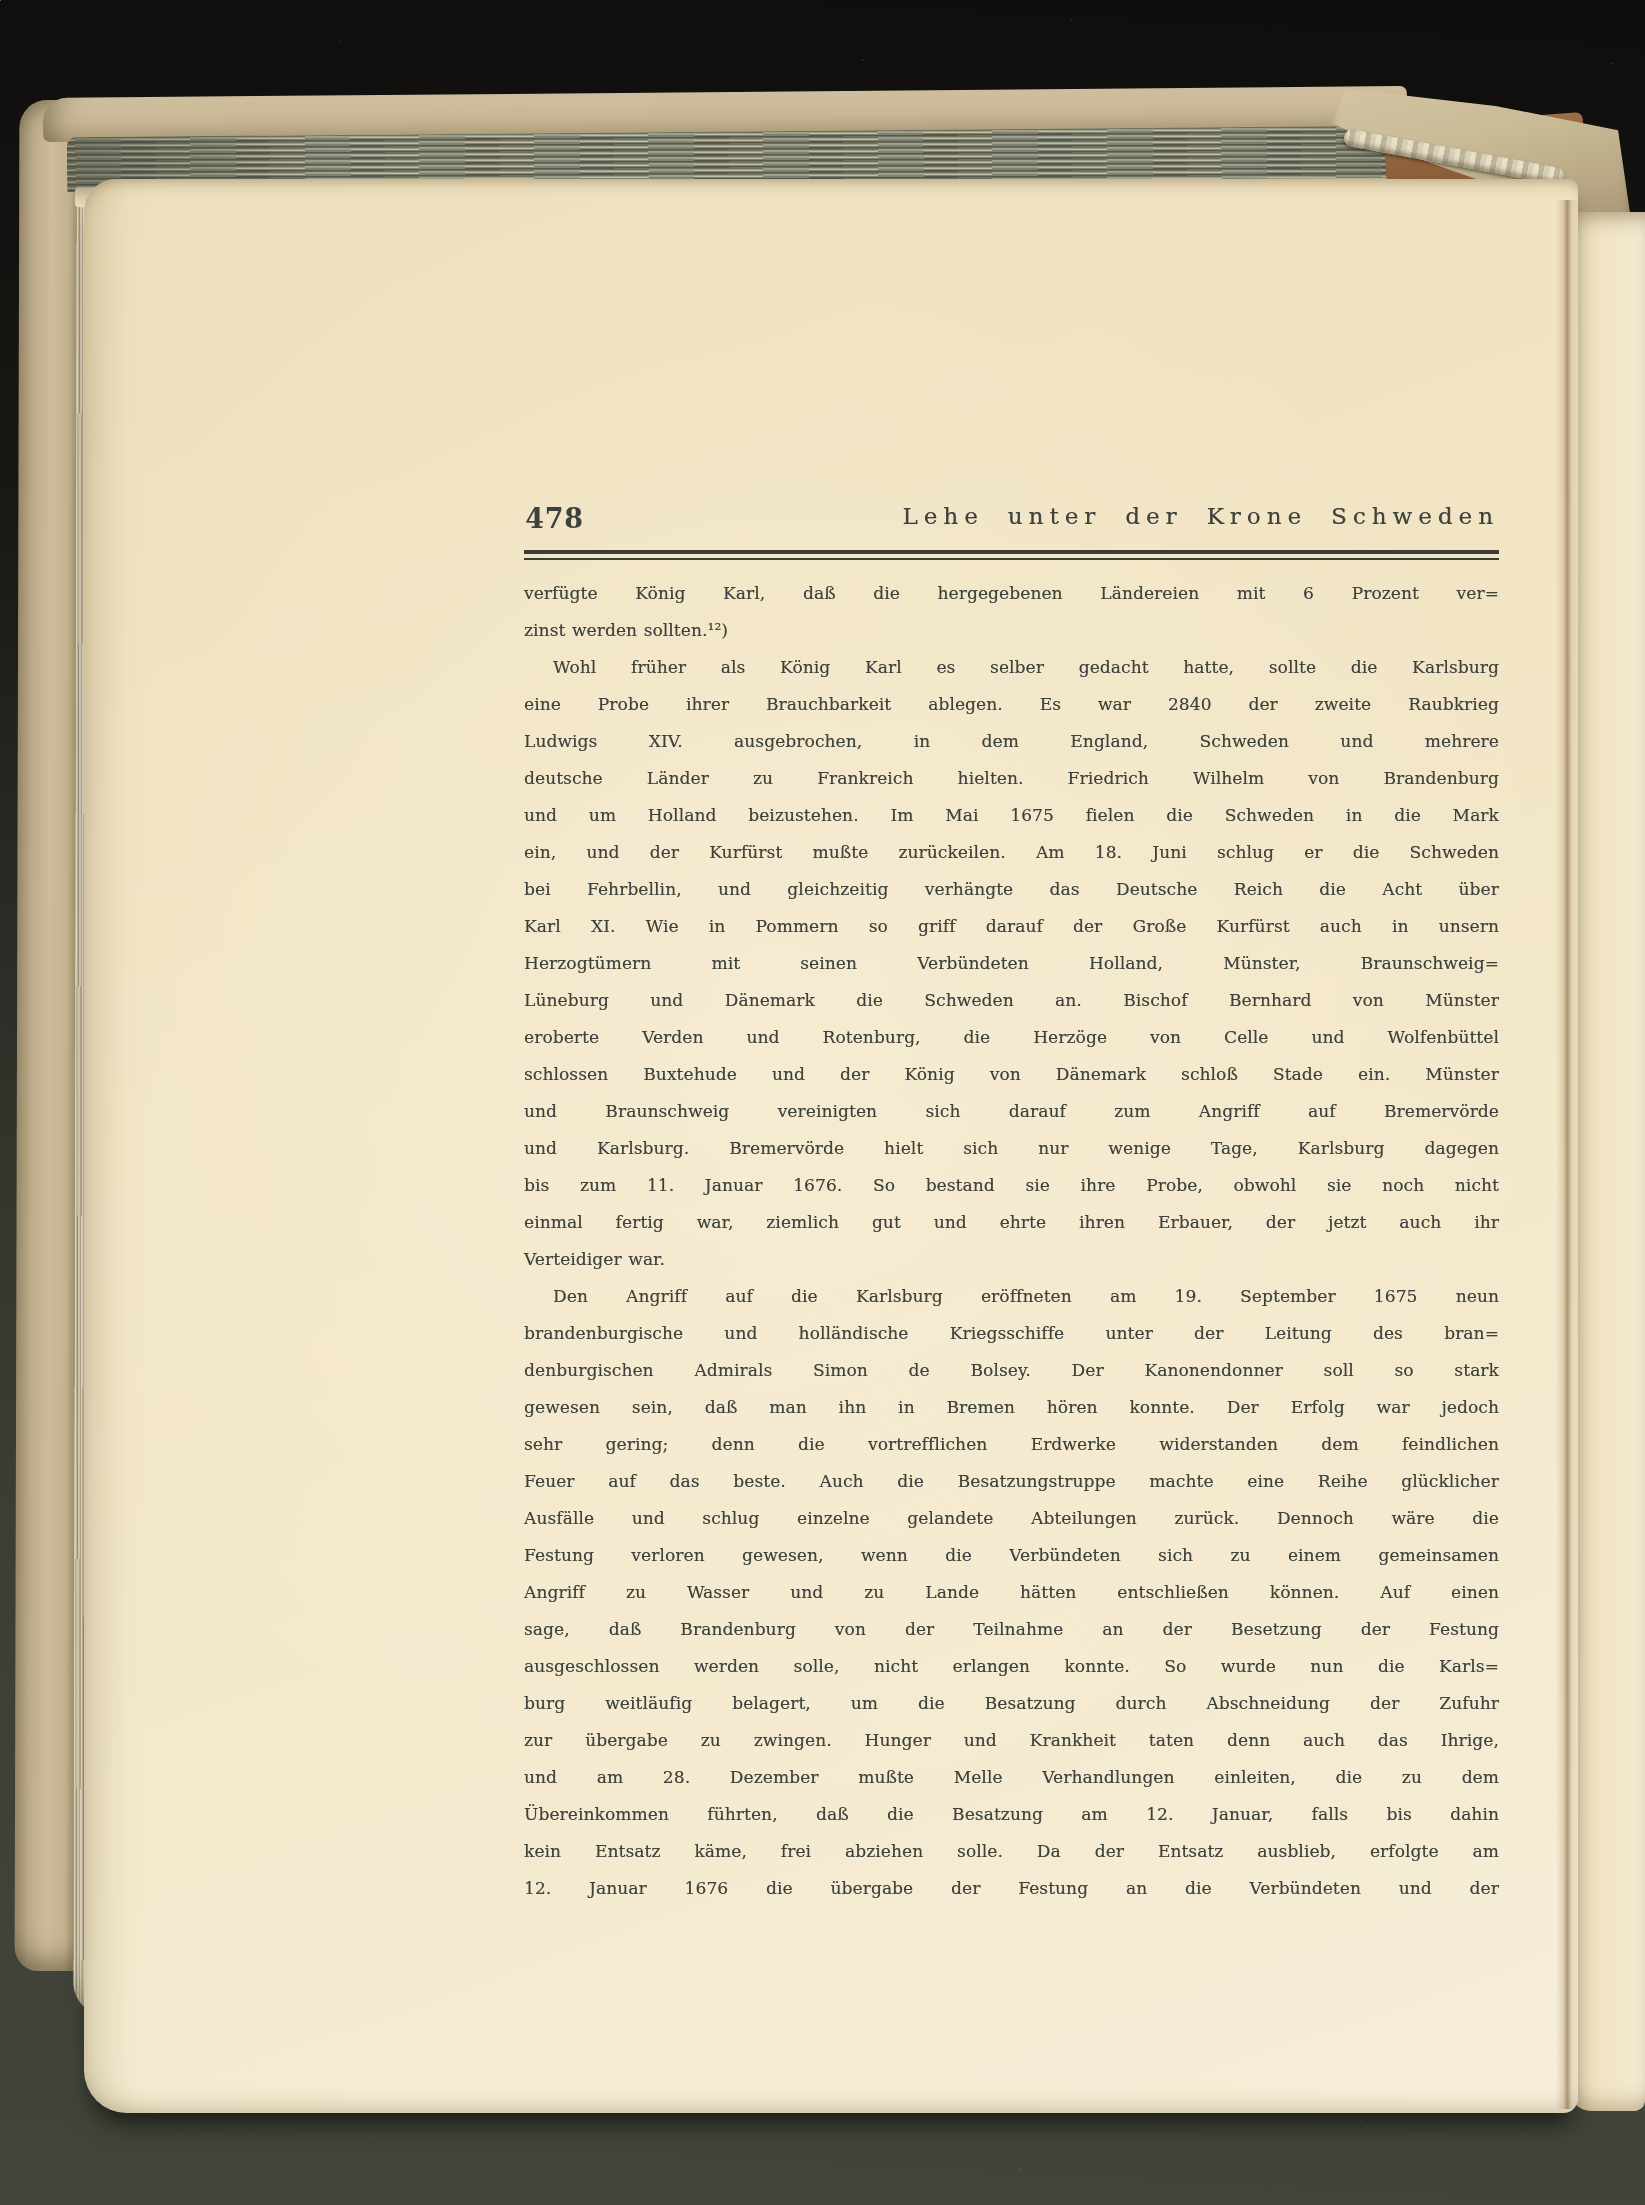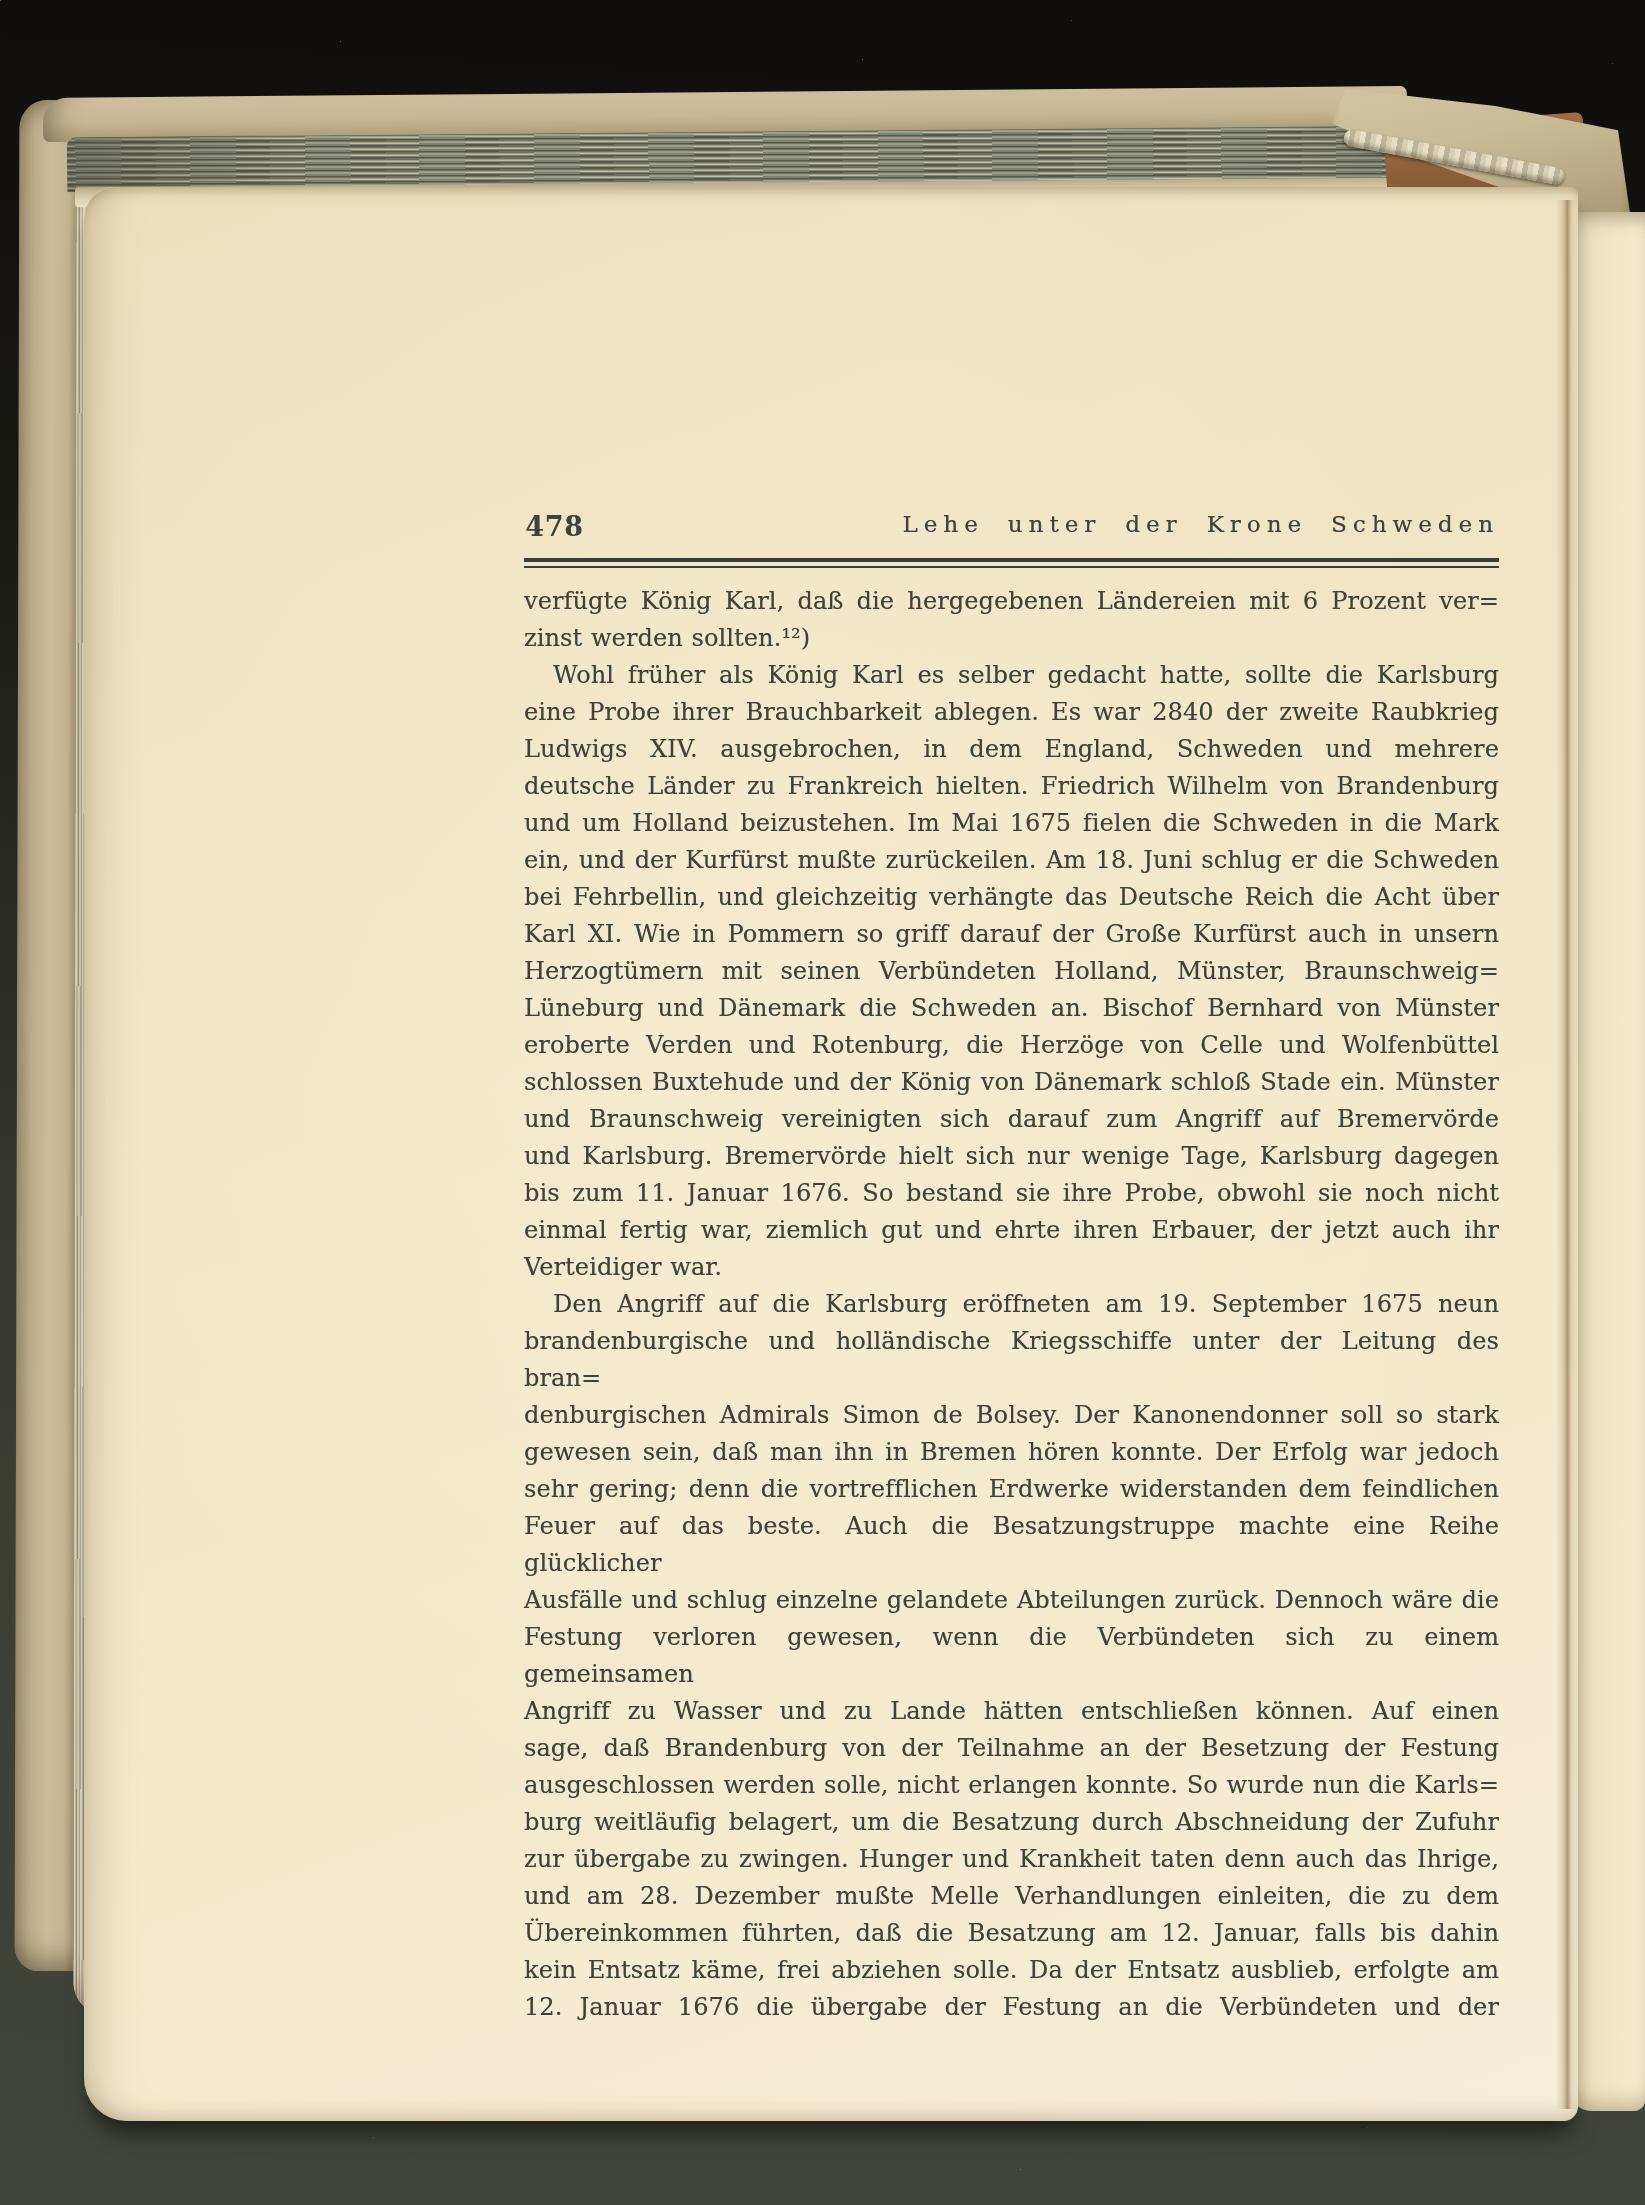--- a/index.html
+++ b/index.html
@@ -88,21 +88,21 @@
     transform:rotate(10.5deg);transform-origin:left center;
   }
   
   .page-right{
     position:absolute;left:1568px;top:212px;width:77px;height:1899px;
     background:linear-gradient(90deg,#e7d7b2 0%,#f0e3c3 38%,#f5ebd2 100%);
     border-radius:1.3px 0 10.7px 24px;
     box-shadow:inset 0 17.3px 18.7px -12px rgba(110,90,55,.5), inset 0 -20px 20px -13.3px rgba(120,100,60,.4);
   }
   .page-main{
-    position:absolute;left:84px;top:187px;width:1494px;height:1934px;
+    position:absolute;left:84px;top:179px;width:1494px;height:1934px;
     background:
       radial-gradient(ellipse 1134px 1267px at 46% 42%, rgba(255,252,240,.25) 0%, rgba(0,0,0,0) 70%),
       linear-gradient(160deg,#eee0bd 0%,#f2e5c6 38%,#f4e9cd 68%,#f6eed9 100%);
     border-radius:32px 9.3px 14.7px 43px;
     box-shadow:
       0 17.3px 23px -8px rgba(0,0,0,.6),
       inset 0 10.7px 13.3px -9.3px rgba(120,100,60,.55),
       inset 40px 0 47px -33px rgba(120,100,60,.35),
       inset 0 -17.3px 23px -17.3px rgba(130,110,70,.45);
   }
@@ -129,21 +129,21 @@
     color:var(--ink,#3a3e38);
     text-shadow:0.3px 0.3px 0.3px rgba(58,62,56,.55);
   }
   .rule{
     margin-top:8px;height:4px;
     border-top:4.7px solid var(--rule,#3a3e36);
     border-bottom:2px solid var(--rule,#3a3e36);
   }
   .body-text{
     margin-top:14.7px;
-    font-size:24px;line-height:37px;
+    font-size:17px;line-height:37px;
     word-spacing:1px;letter-spacing:0.1px;
     text-shadow:0.2px 0.2px 0.3px rgba(60,64,58,.5);
   }
   .line{text-align:justify;text-align-last:justify;white-space:normal;}
   .line.nofill{text-align-last:left;}
   .line.indent{text-indent:29px;}
 </style>
 </head>
 <body>
 

